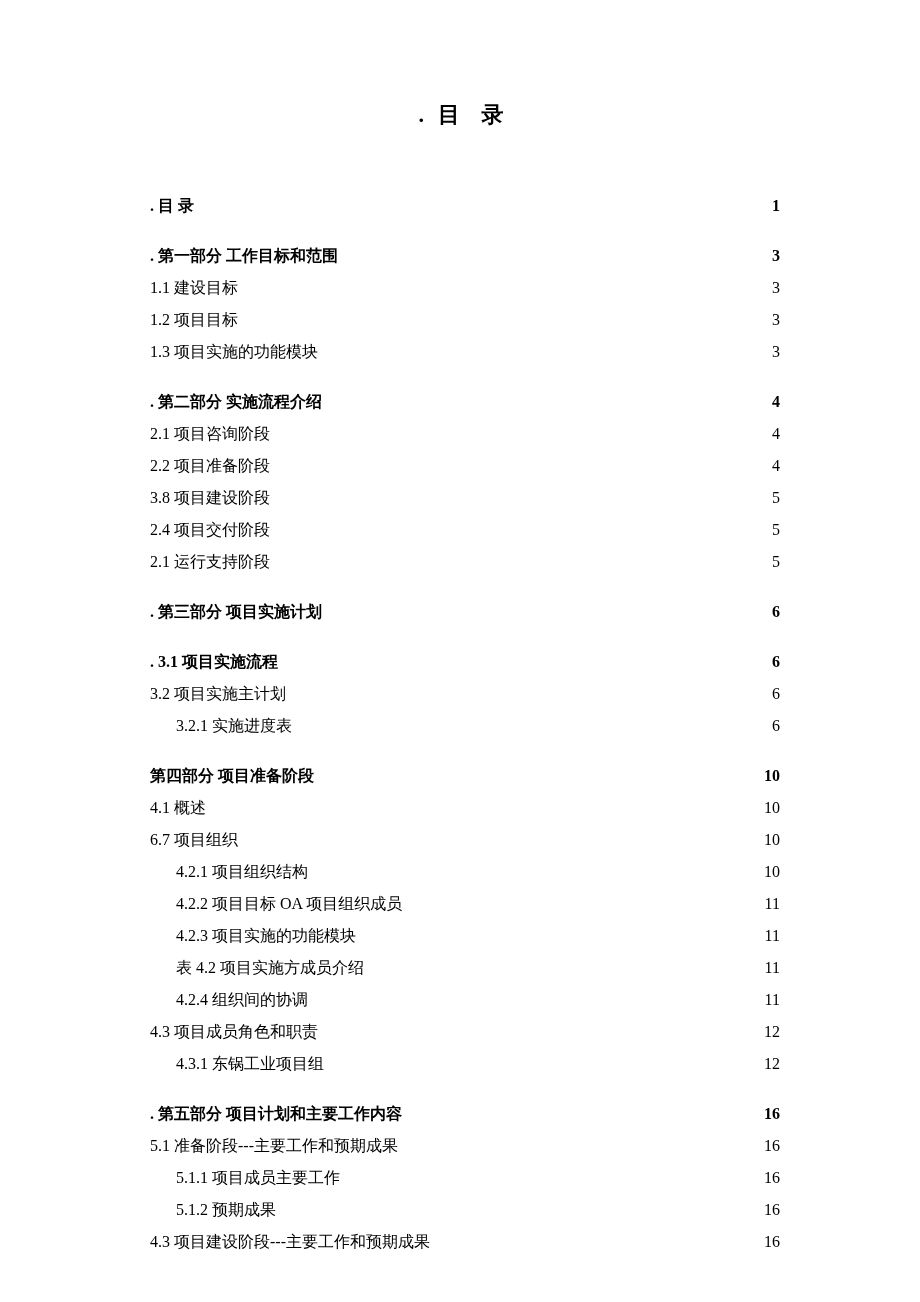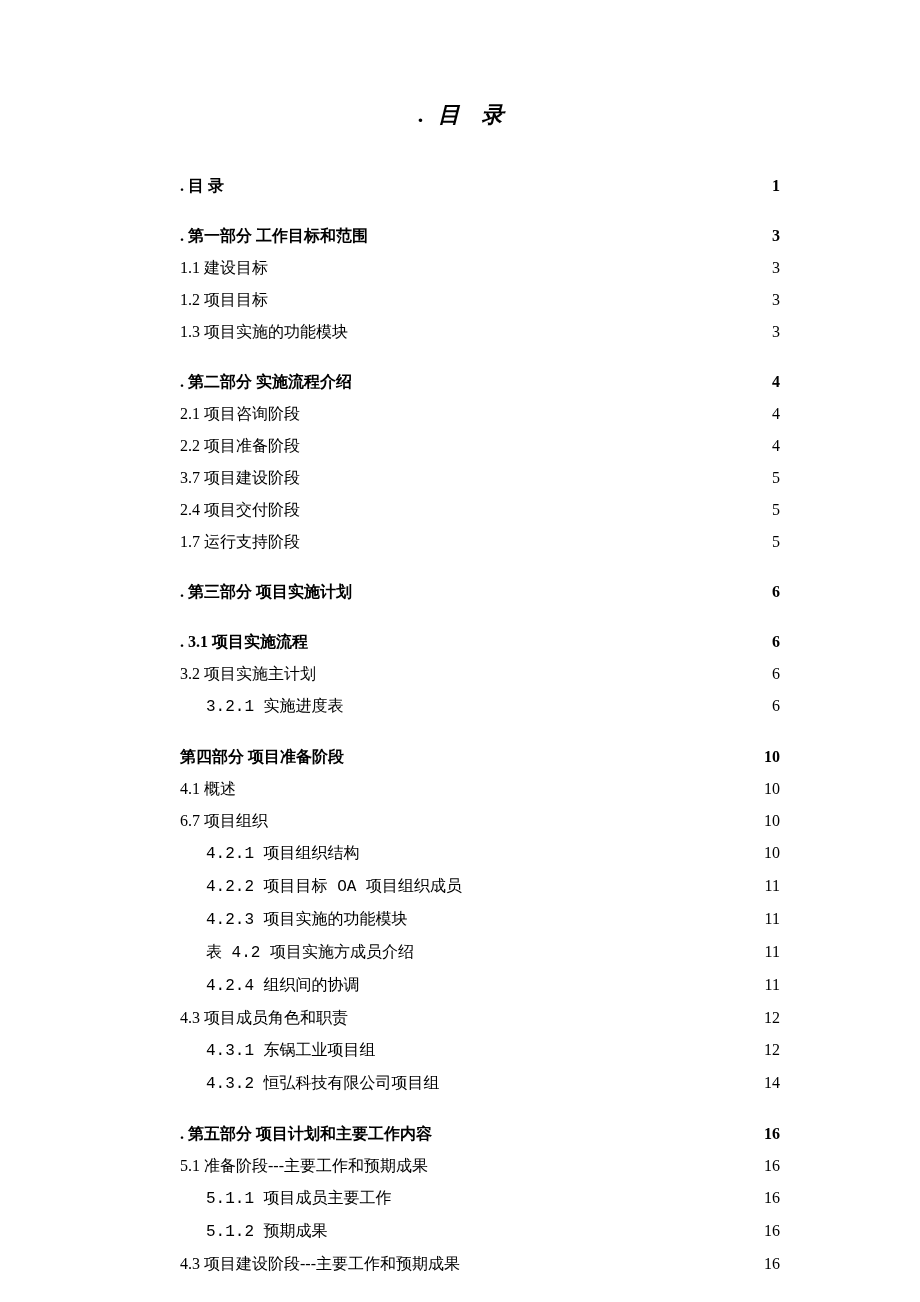--- a/index.html
+++ b/index.html
@@ -9,41 +9,39 @@
       margin: 0 auto;
       font-family: "SimSun", "Times New Roman", serif;
       color: #000;
       padding: 100px 140px 60px 150px;
     }
     .page-title {
       text-align: center;
       font-size: 22px;
       font-weight: bold;
       letter-spacing: 8px;
-      margin-bottom: 40px;
-      font-style: italic;
+      margin-bottom: 60px;
     }
     .page-title .dot::before {
       content: ".";
       letter-spacing: 14px;
       font-weight: bold;
     }
     .toc-row {
       display: flex;
       justify-content: space-between;
       align-items: baseline;
       line-height: 2.0;
       font-size: 16px;
-      margin-left: 30px;
     }
     .toc-row .label { flex: 1 1 auto; }
     .toc-row .page { flex: 0 0 auto; padding-left: 16px; }
     .bold .label, .bold .page { font-weight: bold; }
     .section { margin-top: 18px; }
-    .indent-1 .label { padding-left: 26px; font-family: Liberation Mono, monospace; }
+    .indent-1 .label { padding-left: 26px; }
   </style>
 </head>
 <body>
 
 <h1 class="page-title">
   <span class="dot"></span><span>目</span>   <span>录</span>
 </h1>
 
 <div id="toc">
     <div class="toc-row bold section">
@@ -72,29 +70,29 @@
     </div>
     <div class="toc-row">
       <span class="label">2.1 项目咨询阶段</span>
       <span class="page">4</span>
     </div>
     <div class="toc-row">
       <span class="label">2.2 项目准备阶段</span>
       <span class="page">4</span>
     </div>
     <div class="toc-row">
-      <span class="label">3.7 项目建设阶段</span>
+      <span class="label">3.8 项目建设阶段</span>
       <span class="page">5</span>
     </div>
     <div class="toc-row">
       <span class="label">2.4 项目交付阶段</span>
       <span class="page">5</span>
     </div>
     <div class="toc-row">
-      <span class="label">1.7 运行支持阶段</span>
+      <span class="label">2.1 运行支持阶段</span>
       <span class="page">5</span>
     </div>
     <div class="toc-row bold section">
       <span class="label">.  第三部分  项目实施计划</span>
       <span class="page">6</span>
     </div>
     <div class="toc-row bold section">
       <span class="label">.  3.1 项目实施流程</span>
       <span class="page">6</span>
     </div>
@@ -139,24 +137,20 @@
       <span class="page">11</span>
     </div>
     <div class="toc-row">
       <span class="label">4.3 项目成员角色和职责</span>
       <span class="page">12</span>
     </div>
     <div class="toc-row indent-1">
       <span class="label">4.3.1 东锅工业项目组</span>
       <span class="page">12</span>
     </div>
-    <div class="toc-row indent-1">
-      <span class="label">4.3.2 恒弘科技有限公司项目组</span>
-      <span class="page">14</span>
-    </div>
     <div class="toc-row bold section">
       <span class="label">.  第五部分  项目计划和主要工作内容</span>
       <span class="page">16</span>
     </div>
     <div class="toc-row">
       <span class="label">5.1 准备阶段---主要工作和预期成果</span>
       <span class="page">16</span>
     </div>
     <div class="toc-row indent-1">
       <span class="label">5.1.1 项目成员主要工作</span>

